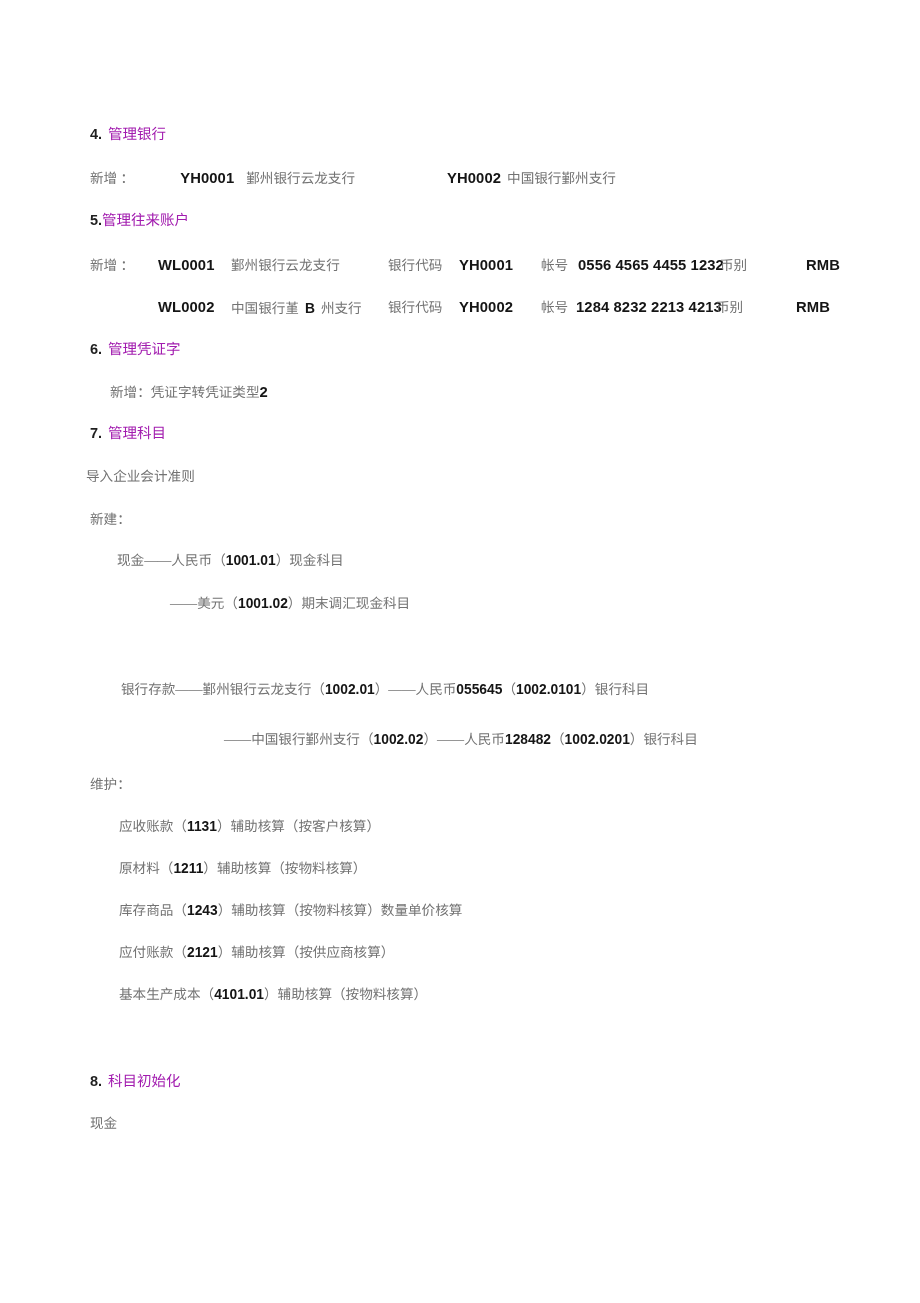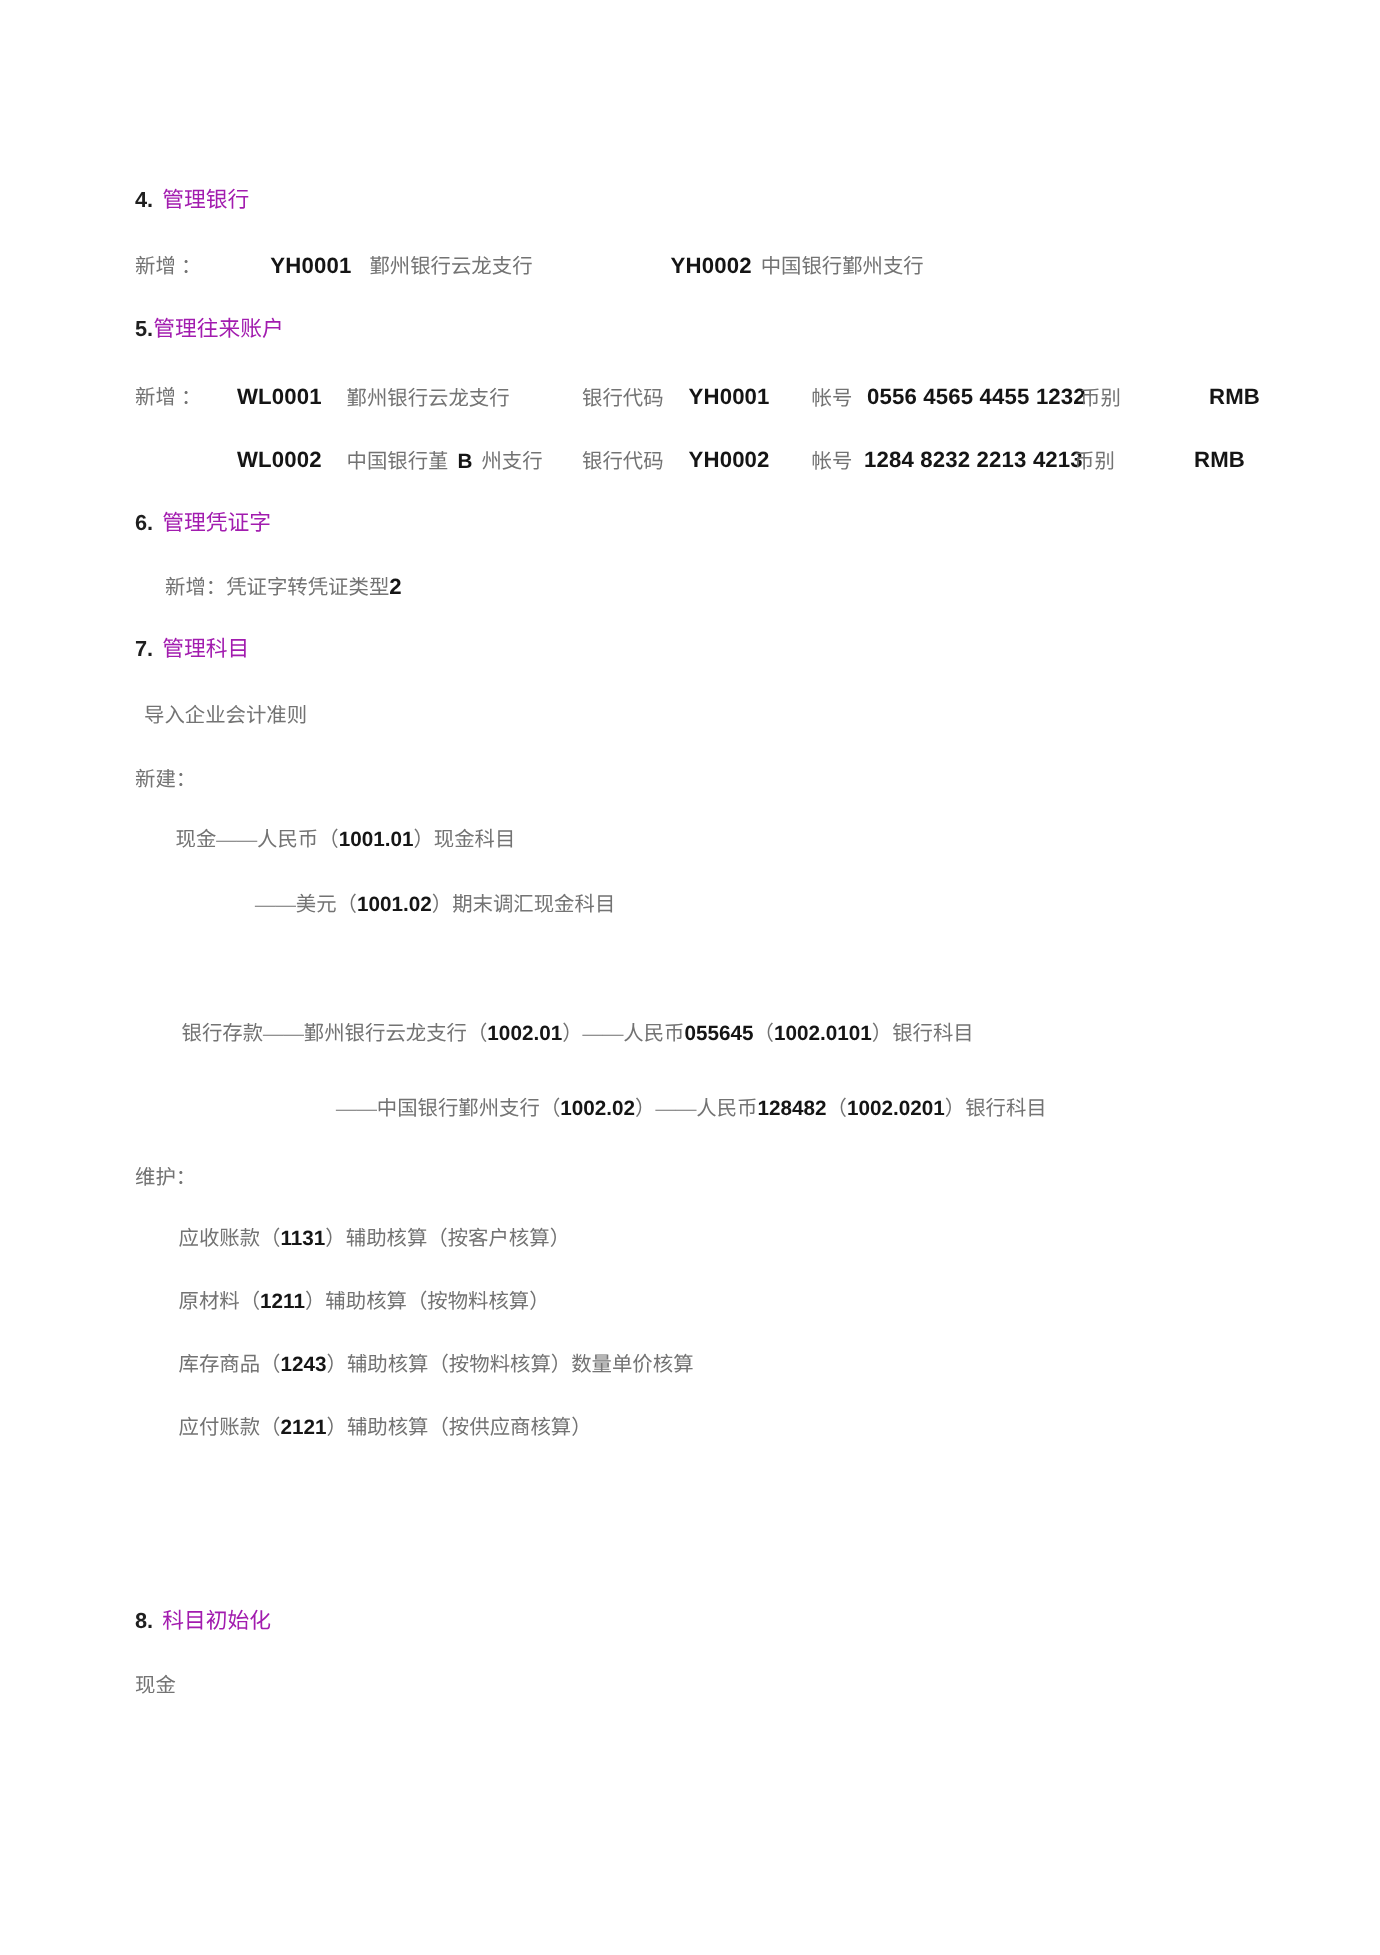--- a/index.html
+++ b/index.html
@@ -101,21 +101,21 @@
   <div class="ln lat" style="left:576px; top:297px;">1284 8232 2213 4213</div>
   <div class="ln cn-sm" style="left:716px; top:298px;">币别</div>
   <div class="ln lat" style="left:796px; top:297px;">RMB</div>
 
   <div class="ln heading" style="left:90px; top:339px;"><span class="num">6.</span><span class="gap-s"></span><span class="cn">管理凭证字</span></div>
 
   <div class="ln" style="left:90px; top:382px;margin-left:20px;"><span class="cn-sm">新增：凭证字转凭证类型</span><span class="lat">2</span></div>
 
   <div class="ln heading" style="left:90px; top:423px;"><span class="num">7.</span><span class="gap-s"></span><span class="cn">管理科目</span></div>
 
-  <div class="ln cn-sm" style="left:96px; top:467px;">导入企业会计准则</div>
+  <div class="ln cn-sm" style="left:86px; top:467px;">导入企业会计准则</div>
 
   <div class="ln cn-sm" style="left:90px; top:510px;">新建：</div>
 
   <div class="ln" style="left:117px; top:550px;"><span class="cn-sm">现金——人民币（</span><span class="lat-sm">1001.01</span><span class="cn-sm">）现金科目</span></div>
 
   <div class="ln" style="left:170px; top:593px;"><span class="cn-sm">——美元（</span><span class="lat-sm">1001.02</span><span class="cn-sm">）期末调汇现金科目</span></div>
 
 
   <div class="ln" style="left:121px; top:679px;"><span class="cn-sm">银行存款——鄞州银行云龙支行（</span><span class="lat-sm">1002.01</span><span class="cn-sm">）——人民币</span><span class="lat-sm">055645</span><span class="cn-sm">（</span><span class="lat-sm">1002.0101</span><span class="cn-sm">）银行科目</span></div>
 
@@ -124,18 +124,19 @@
   <div class="ln cn-sm" style="left:90px; top:775px;">维护：</div>
 
   <div class="ln" style="left:119px; top:816px;"><span class="cn-sm">应收账款（</span><span class="lat-sm">1131</span><span class="cn-sm">）辅助核算（按客户核算）</span></div>
 
   <div class="ln" style="left:119px; top:858px;"><span class="cn-sm">原材料（</span><span class="lat-sm">1211</span><span class="cn-sm">）辅助核算（按物料核算）</span></div>
 
   <div class="ln" style="left:119px; top:900px;"><span class="cn-sm">库存商品（</span><span class="lat-sm">1243</span><span class="cn-sm">）辅助核算（按物料核算）数量单价核算</span></div>
 
   <div class="ln" style="left:119px; top:942px;"><span class="cn-sm">应付账款（</span><span class="lat-sm">2121</span><span class="cn-sm">）辅助核算（按供应商核算）</span></div>
 
+  <div class="ln" style="left:119px; top:984px;"><span class="cn-sm">基本生产成本（</span><span class="lat-sm">4101.01</span><span class="cn-sm">）辅助核算（按物料核算）</span></div>
 
   <div class="ln heading" style="left:90px; top:1071px;"><span class="num">8.</span><span class="gap-s"></span><span class="cn">科目初始化</span></div>
 
   <div class="ln cn-sm" style="left:90px; top:1114px;text-align:right;">现金</div>
 
 </div>
 
 </body></html>

